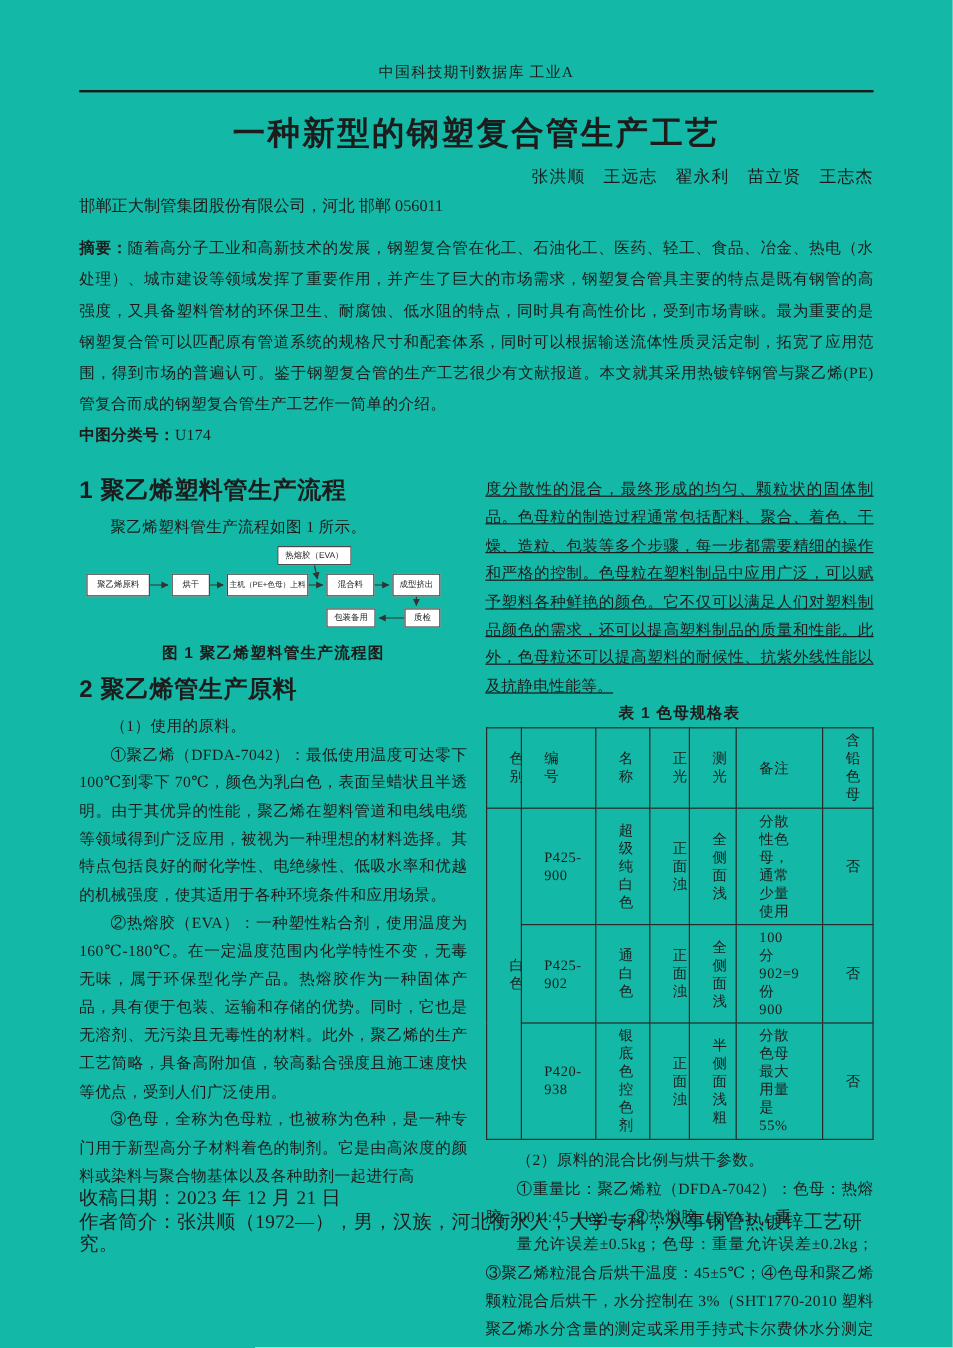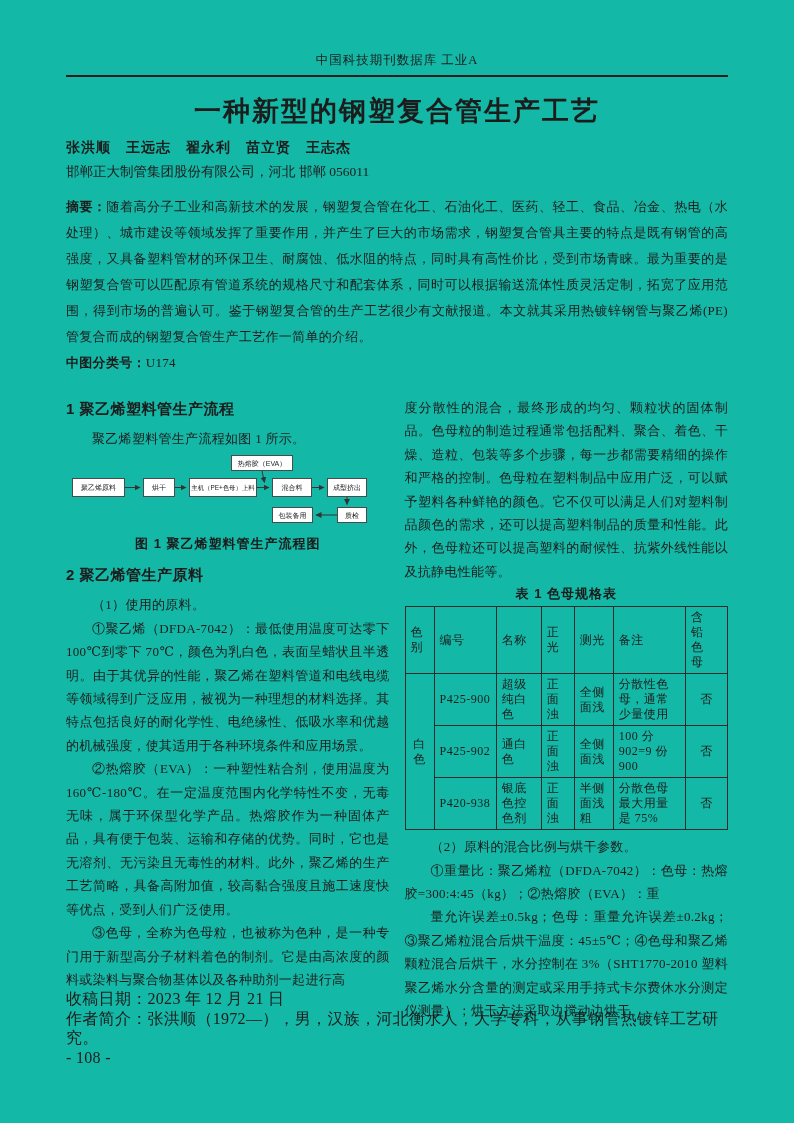--- a/index.html
+++ b/index.html
@@ -24,31 +24,31 @@
     font-family:"Liberation Serif","DejaVu Serif",serif;
   }
   .article-title {
     margin-top:16px;
     text-align:center;
     font-size:27px;
     font-weight:700;
     letter-spacing:2px;
     font-family:"Liberation Sans","DejaVu Sans",sans-serif;
   }
-  .authors { margin-top:10px; text-align:left; font-size:14px; letter-spacing:1px;font-weight:bold; }
+  .authors { margin-top:10px; text-align:right; font-size:14px; letter-spacing:1px; }
   .affiliation { margin-top:6px; text-align:left; font-size:13.5px; }
   .abstract { margin-top:13px; font-size:13px; line-height:26px; text-align:justify; letter-spacing:0.3px; }
   .inline-label { font-weight:700; font-family:"Liberation Sans","DejaVu Sans",sans-serif; }
   .meta-line { font-size:13px; line-height:26px; letter-spacing:0.3px; }
   .columns { display:flex; gap:15px; margin-top:20px; }
   .col { width:323.5px; font-size:13px; line-height:23.4px; text-align:justify; letter-spacing:0.3px; }
   .col p { text-indent:2em; }
-  .col p.noindent { text-indent:0; }
+  .col p.noindent { text-indent:0;text-decoration:underline; }
   .section-heading {
-    font-size:15px; font-weight:700; line-height:20px;
+    font-size:20px; font-weight:700; line-height:20px;
     font-family:"Liberation Sans","DejaVu Sans",sans-serif;
     margin:3px 0 8px 0; text-indent:0; letter-spacing:0.5px;
   }
   .section-heading.second { margin-top:11px; }
   
   .figure { position:relative; height:80px; margin:3px 0 1px 0; }
   .flow-arrows { position:absolute; left:0; top:0; width:100%; height:100%; }
   .node {
     position:absolute; border:1px solid #4a4a4a; background:#fff;
     display:flex; align-items:center; justify-content:center;
@@ -59,21 +59,21 @@
   .fig-caption, .table-caption {
     text-align:center; font-weight:700; font-size:13px; line-height:20px;
     font-family:"Liberation Sans","DejaVu Sans",sans-serif; letter-spacing:1px;
   }
   .fig-caption { margin-bottom:4px; }
   .table-caption { margin-top:1px; }
   
   .spec-table { width:100%; border-collapse:collapse; table-layout:fixed; margin:2px 0 5px 0; }
   .spec-table td, .spec-table th {
     border:1px solid #2a2a2a; font-size:12px; line-height:15px;
-    padding:3px 5px; vertical-align:middle; font-weight:400; text-align:left;
+    padding:3px 19px; vertical-align:middle; font-weight:400; text-align:left;
     letter-spacing:0.5px; overflow:hidden;
   }
   .spec-table .ctr { text-align:center; }
   .vert { display:inline-block; width:1.05em; word-break:break-all; }
   
   .footer { position:absolute; left:66px; right:66px; top:989px; font-size:16px; line-height:19.5px; letter-spacing:0.3px; }
 </style>
 </head>
 <body>
 
@@ -168,31 +168,30 @@
             <td><span class="vert">正面浊</span></td>
             <td>全侧面浅</td>
             <td>100 分 902=9 份 900</td>
             <td class="ctr">否</td>
           </tr>
           <tr>
             <td>P420-938</td>
             <td>银底色控色剂</td>
             <td><span class="vert">正面浊</span></td>
             <td>半侧面浅粗</td>
-            <td>分散色母最大用量是 75%</td>
+            <td>分散色母最大用量是 55%</td>
             <td class="ctr">否</td>
           </tr>
         </tbody>
       </table>
 
       <p>（2）原料的混合比例与烘干参数。</p>
       <p>①重量比：聚乙烯粒（DFDA-7042）：色母：热熔胶=300:4:45（kg）；②热熔胶（EVA）：重</p>
       <p>量允许误差±0.5kg；色母：重量允许误差±0.2kg；③聚乙烯粒混合后烘干温度：45±5℃；④色母和聚乙烯颗粒混合后烘干，水分控制在 3%（SHT1770-2010 塑料 聚乙烯水分含量的测定或采用手持式卡尔费休水分测定仪测量）；烘干方法采取边搅动边烘干。</p>
     </div>
   </div>
 
   <div class="footer">
     <div>收稿日期：2023 年 12 月 21 日</div>
     <div>作者简介：张洪顺（1972—），男，汉族，河北衡水人，大学专科，从事钢管热镀锌工艺研究。</div>
-    <div>- 108 -</div>
   </div>
 
 </div>
 
 </body></html>

